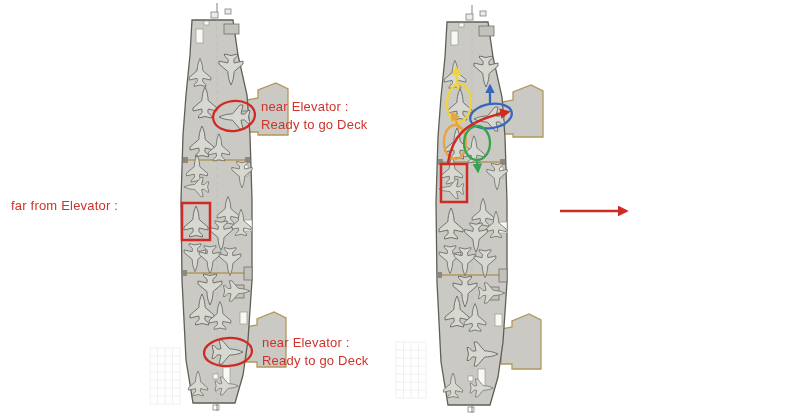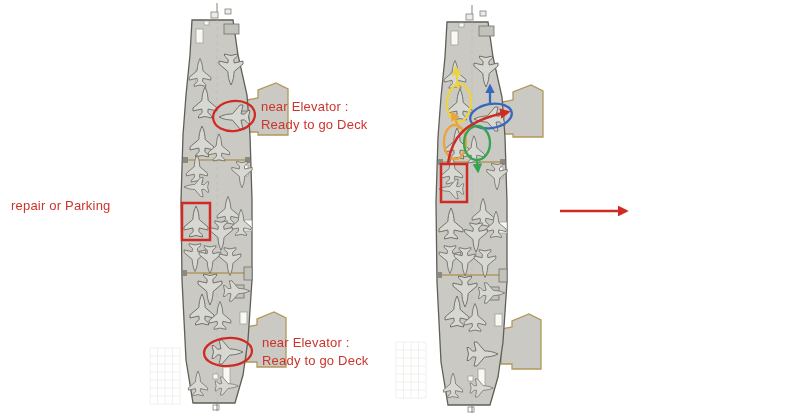--- a/index.html
+++ b/index.html
@@ -237,21 +237,21 @@
           <path d="M0,-15 C1.6,-11.5 2.6,-8.5 2.9,-4.5 L3.2,-1.5 L12,6 L12,9 L3.2,7 L2.8,10.5 L6.5,14 L6.5,16 L0,14.5 L-6.5,16 L-6.5,14 L-2.8,10.5 L-3.2,7 L-12,9 L-12,6 L-3.2,-1.5 L-2.9,-4.5 C-2.6,-8.5 -1.6,-11.5 0,-15 Z" transform="translate(47,371) rotate(90) scale(0.75)"></path>
         </g>
       </svg>
     </div>
 
   <div class="anno-label" style="left: 261px; top: 98px;">
     <span>near Elevator :</span>
     <span>Ready to go Deck</span>
   </div>
   <div class="anno-label" style="left: 11px; top: 197px;">
-    <span>repair or Parking</span>
+    <span>far from Elevator :</span>
   </div>
   <div class="anno-label" style="left: 262px; top: 334px;">
     <span>near Elevator :</span>
     <span>Ready to go Deck</span>
   </div>
 <svg width="800" height="416" viewBox="0 0 800 416" style="left: 0px; top: 0px; pointer-events: none;">
       <defs>
         <marker id="ah-red" viewBox="0 0 10 10" refX="7.5" refY="5" markerWidth="4.2" markerHeight="4.2" orient="auto-start-reverse">
           <path d="M0,0 L10,5 L0,10 Z" fill="#d02a24"></path>
         </marker>

